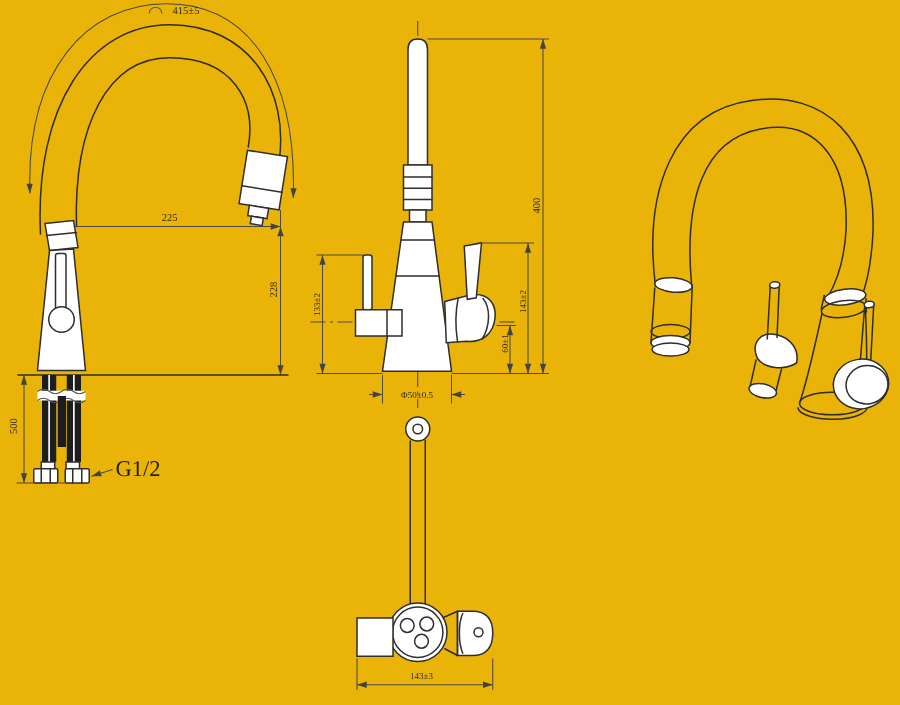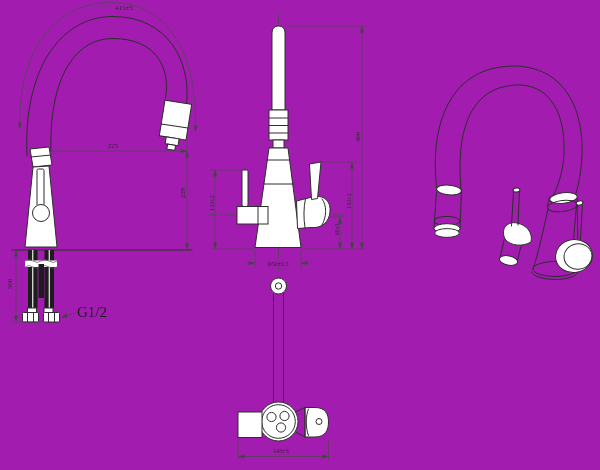--- a/index.html
+++ b/index.html
@@ -1,16 +1,16 @@
 <!DOCTYPE html>
 <html><head>
 <meta charset="utf-8">
 <style>
   html,body{margin:0;padding:0;background:#ffffff;}
-  .canvas{width:600px;height:470px;background:#a21caf;position:relative;overflow:hidden;}
+  .canvas{width:600px;height:470px;background:#eab308;position:relative;overflow:hidden;}
   svg{display:block;}
   .obj{stroke:#2e2e2e;stroke-width:1;fill:none;stroke-linecap:round;}
   .objf{stroke:#2e2e2e;stroke-width:1;fill:#ffffff;}
   .thin{stroke:#555555;stroke-width:0.7;fill:none;}
   .dim{stroke:#4a4a4a;stroke-width:0.7;fill:none;}
   .cl{stroke:#4a4a4a;stroke-width:0.7;fill:none;stroke-dasharray:10 3 2 3;}
   .dim-text{font-family:"Liberation Serif",serif;fill:#2d2d2d;font-size:7px;}
   .dim-text-sm{font-family:"Liberation Serif",serif;fill:#2d2d2d;font-size:6px;}
   .thread-text{font-family:"Liberation Serif",serif;fill:#1e1e1e;font-size:15px;}
   .dark{fill:#1d1d1d;stroke:none;}

